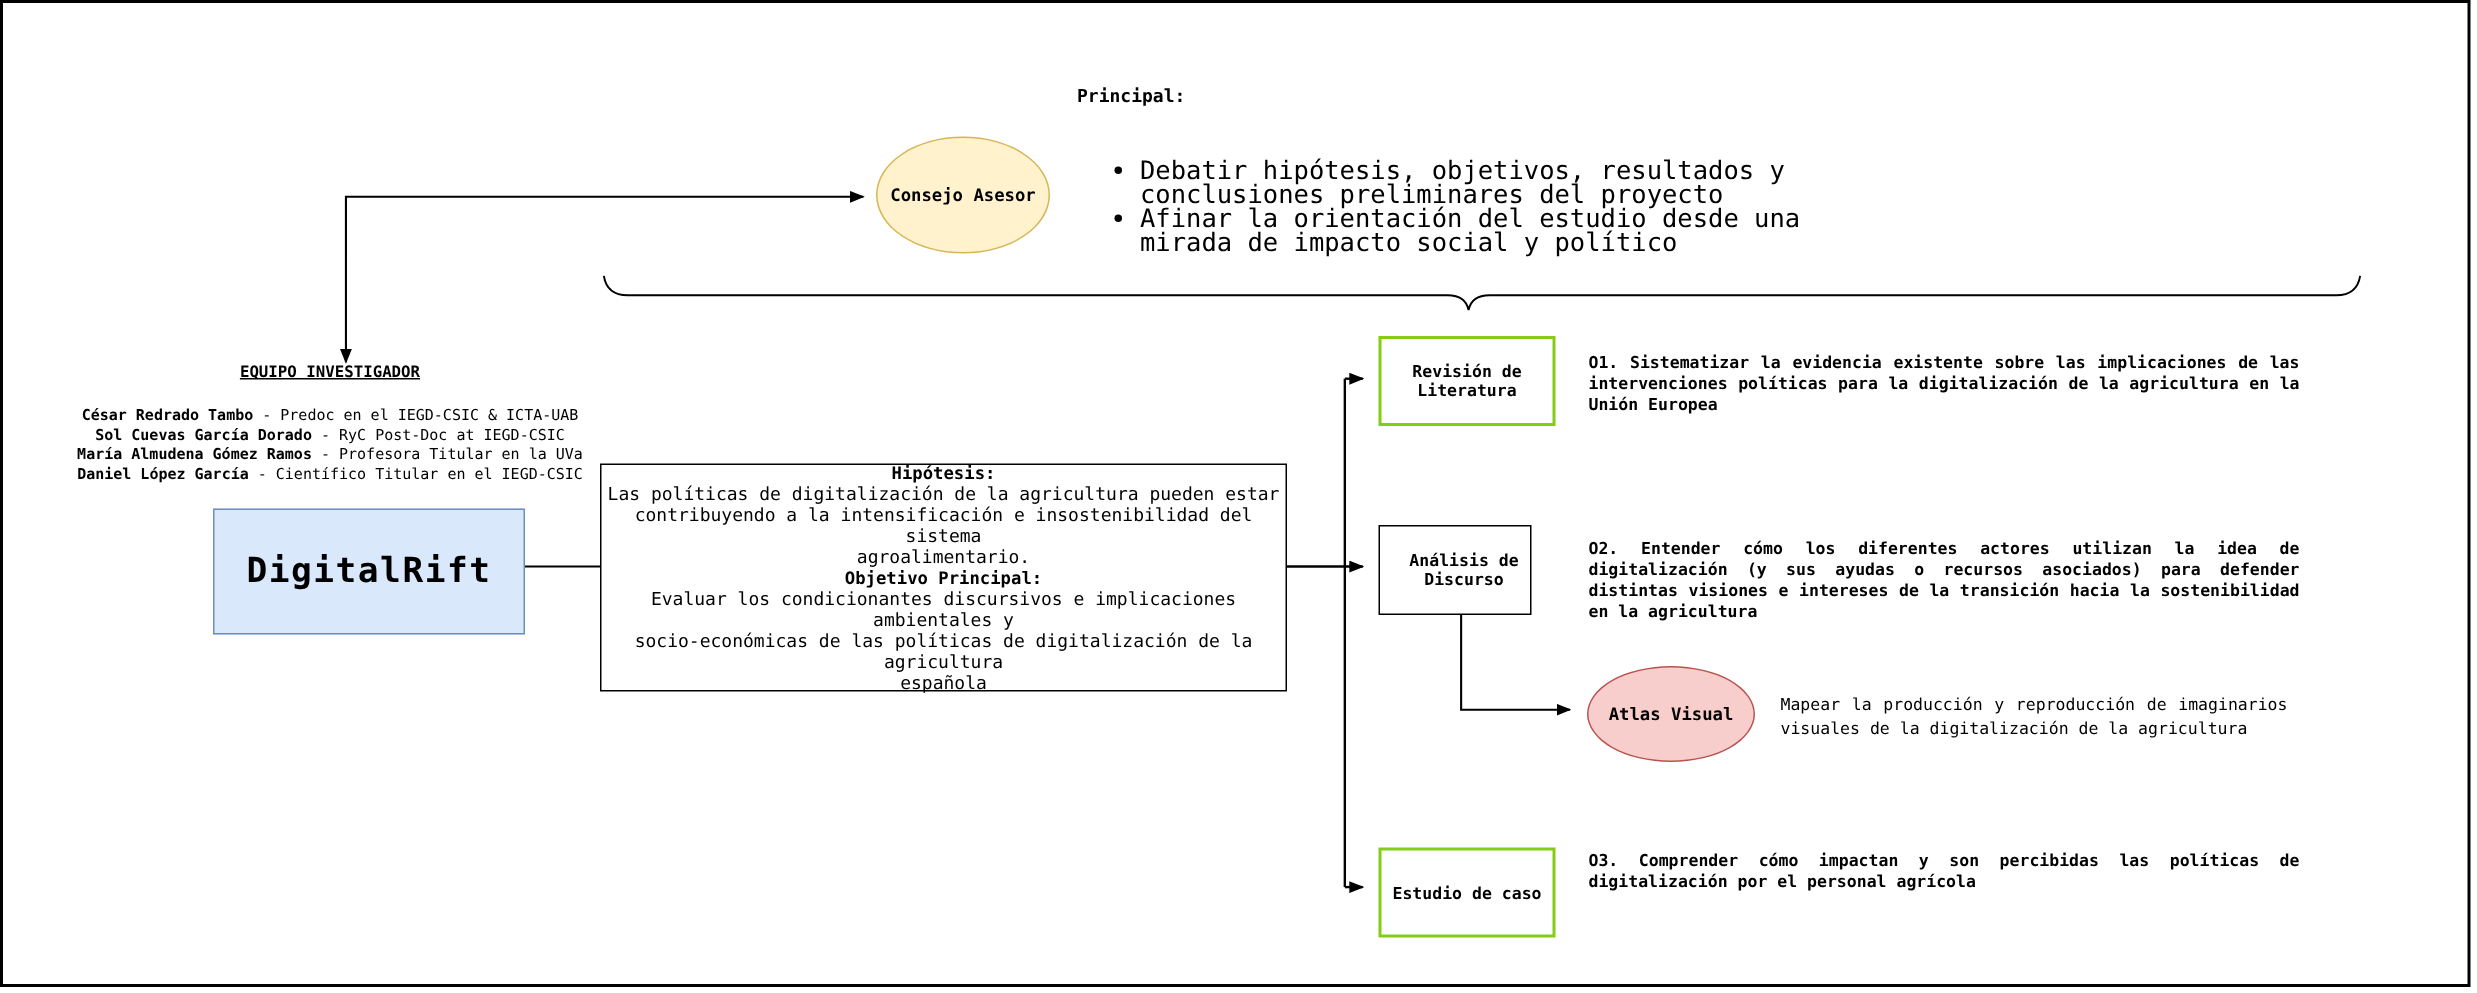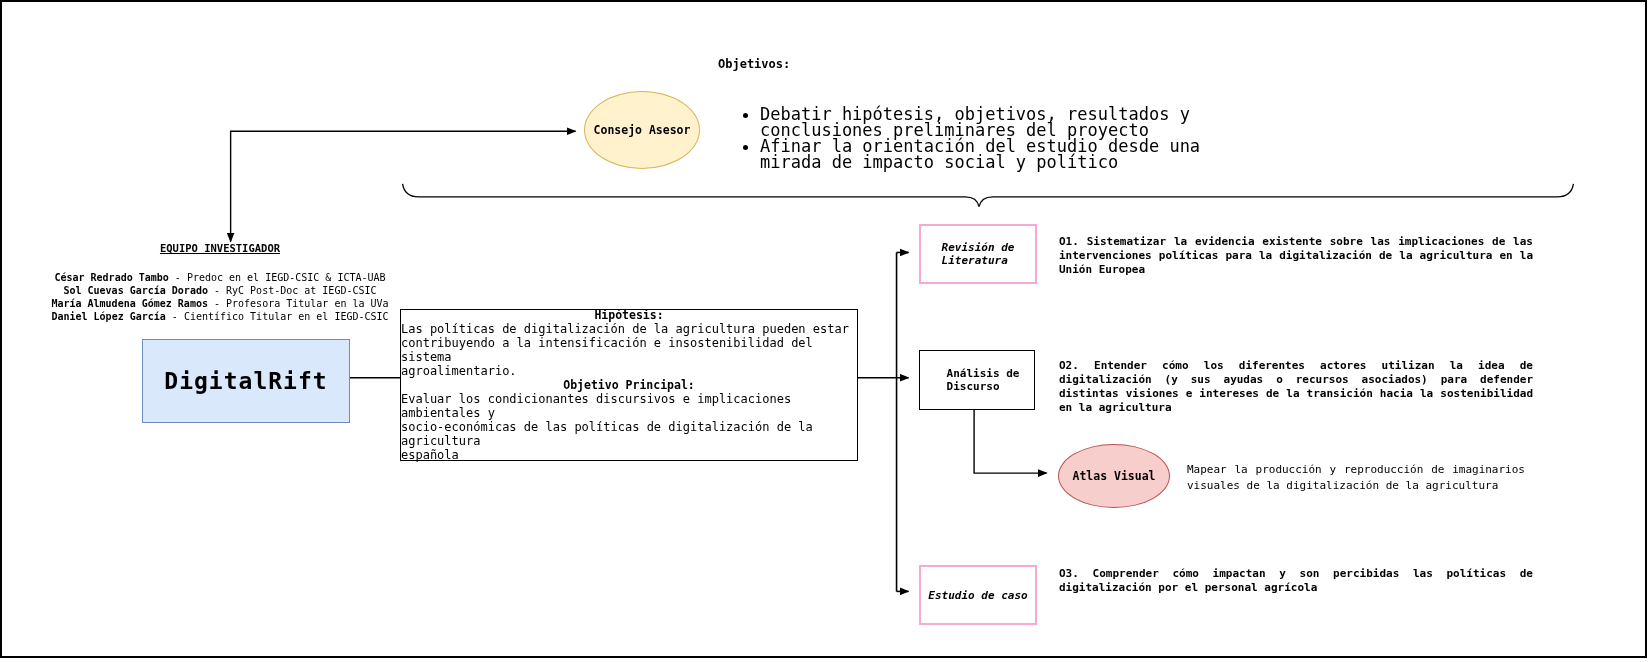--- a/index.html
+++ b/index.html
@@ -3,39 +3,39 @@
 <meta charset="utf-8">
 <style>
   * { margin:0; padding:0; box-sizing:border-box; }
   html,body { background:#fff; }
   body { font-family:"DejaVu Sans Mono", monospace; color:#000; }
   .canvas {
     position:relative; width:1647px; height:658px;
     border:2px solid #000; background:#fff; overflow:hidden;
   }
   svg.wires { position:absolute; left:0; top:0; width:100%; height:100%; }
-  .node { position:absolute; display:flex; align-items:center; justify-content:center; text-align:left; }
+  .node { position:absolute; display:flex; align-items:center; justify-content:center; text-align:center; }
   .ellipse { border-radius:50%; }
   .node-label { font-weight:bold; font-size:11.5px; line-height:13px; white-space:pre-line; }
   .advisory-ellipse { left:582px; top:89px; width:116px; height:78px;
     background:var(--advisory_fill,#FFF2CC); border:1px solid var(--advisory_stroke,#D6B656); }
   .project-box { left:112px; top:337px; width:208px; height:84px;
     background:var(--project_fill,#DAE8FC); border:1px solid var(--project_stroke,#6C8EBF);margin-left:28px; }
   .project-box .node-label { font-size:23px; letter-spacing:1px; }
   .central-box { left:398px; top:307px; width:458px; height:152px;
     background:#fff; border:1.5px solid #000; flex-direction:column; }
   .central-box .sec-title { font-weight:bold; font-size:11.5px; line-height:14px; }
   .central-box .sec-body { font-size:12px; line-height:14px; white-space:pre-line; }
   .central-box .sec-gap { height:14px; }
   .method-box { background:#fff; width:118px; height:60px; }
-  .gray-border { border:2px solid #f9a8d4;font-style:italic; }
+  .gray-border { border:2px solid #84cc16; }
   .black-border { border:1.5px solid #000; }
   .method-box .node-label { font-size:11px; }
   .literature-box { left:917px; top:222px; }
-  .discourse-box { left:917px; top:348px; width:116px;padding-left:12px; }
+  .discourse-box { left:917px; top:348px; width:102px;padding-left:12px; }
   .casestudy-box { left:917px; top:563px; }
   .atlas-ellipse { left:1056px; top:442px; width:112px; height:64px;
     background:var(--atlas_fill,#F8CECC); border:1px solid var(--atlas_stroke,#B85450); }
   .txt { position:absolute; }
   .objectives-title { left:716px; top:55px; font-size:12px; font-weight:bold; }
   .objectives-list { left:744px; top:88px; width:492px; font-size:17px; line-height:16px; list-style:disc; padding-left:14px;margin-top:16px; }
   .team-block { left:48px; top:240px; width:340px; text-align:center; }
   .team-title { font-size:10.5px; font-weight:bold; text-decoration:underline; line-height:13px; margin-bottom:16px; }
   .team-row { font-size:10px; line-height:13px; white-space:nowrap; }
   .team-row .m-name { font-weight:bold; }
@@ -63,21 +63,21 @@
     <path d="M 897 252 L 897 593" fill="none" stroke="#000" stroke-width="1.6"></path>
     <path d="M 897 252 L 909 252" fill="none" stroke="#000" stroke-width="1.6" marker-end="url(#arrow)"></path>
     <path d="M 897 593 L 909 593" fill="none" stroke="#000" stroke-width="1.6" marker-end="url(#arrow)"></path>
     <path d="M 975 409 L 975 474 L 1048 474" fill="none" stroke="#000" stroke-width="1.4" marker-end="url(#arrow)"></path>
   </svg>
 
   <div class="node ellipse advisory-ellipse">
     <span class="node-label">Consejo Asesor</span>
   </div>
 
-  <div class="txt objectives-title">Objetivos:</div>
+  <div class="txt objectives-title">Principal:</div>
   <ul class="txt objectives-list">
     <li>Debatir hipótesis, objetivos, resultados y conclusiones preliminares del proyecto</li>
     <li>Afinar la orientación del estudio desde una mirada de impacto social y político</li>
   </ul>
 
   <div class="txt team-block">
     <div class="team-title">EQUIPO INVESTIGADOR</div>
     <div class="team-row"><span class="m-name">César Redrado Tambo</span><span> - </span><span>Predoc en el IEGD-CSIC &amp; ICTA-UAB</span></div>
     <div class="team-row"><span class="m-name">Sol Cuevas García Dorado</span><span> - </span><span>RyC Post-Doc at IEGD-CSIC</span></div>
     <div class="team-row"><span class="m-name">María Almudena Gómez Ramos</span><span> - </span><span>Profesora Titular en la UVa</span></div>

